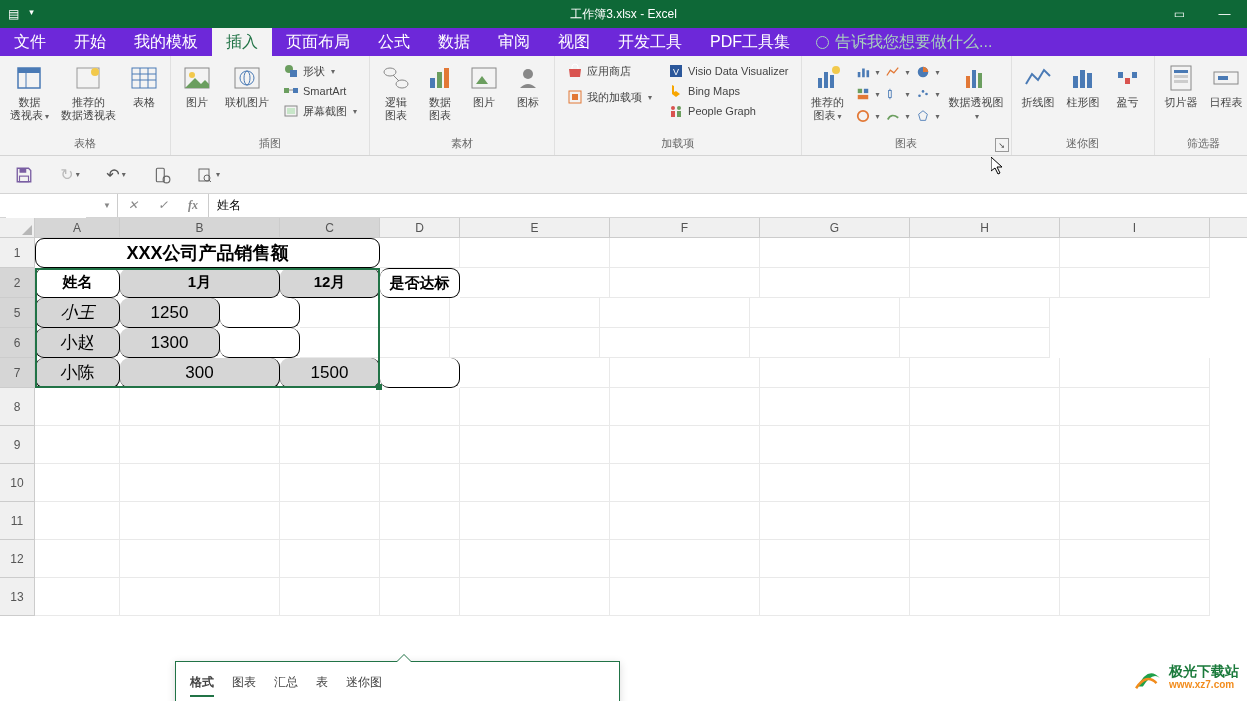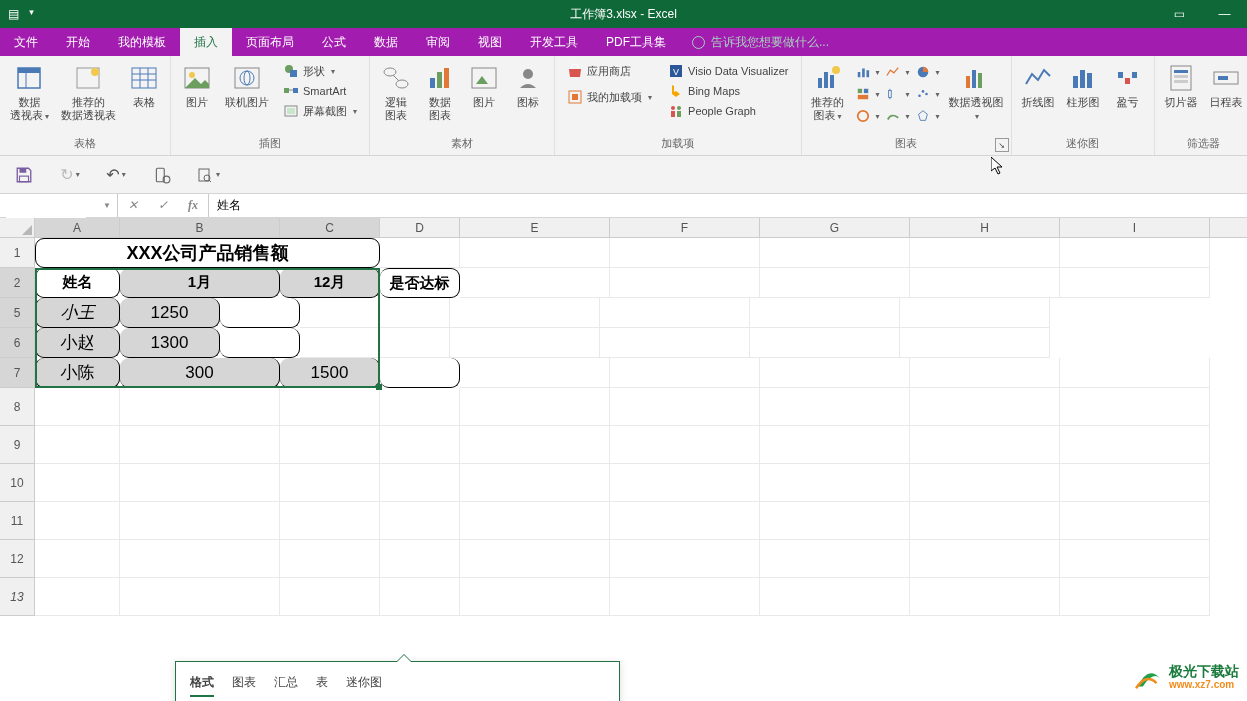--- a/index.html
+++ b/index.html
@@ -4,21 +4,21 @@
 <style>
 * { margin: 0; padding: 0; box-sizing: border-box; font-family: "Microsoft YaHei", "Segoe UI", sans-serif; }
 body { background: #fff; overflow: hidden; width: 1247px; height: 701px; position: relative; }
 
 .titlebar { height: 28px; background: #0e6837; color: #fff; display: flex; align-items: center; font-size: 12px; }
 .titlebar .left-icons { display: flex; gap: 10px; padding-left: 8px; }
 .titlebar .title { position: absolute; left: 50%; transform: translateX(-50%); font-size: 12px; }
 .titlebar .win-controls { margin-left: auto; display: flex; }
 .titlebar .win-controls span { width: 45px; text-align: center; cursor: pointer; }
 
-.menubar { height: 28px; background: #a21caf; display: flex; align-items: stretch; color: #fff; font-size: 12px; }
+.menubar { height: 28px; background: #6d28d9; display: flex; align-items: stretch; color: #fff; font-size: 16px; }
 .menubar .tab { padding: 0 14px; display: flex; align-items: center; cursor: pointer; }
 .menubar .tab.active { background: #f3f3f3; color: #217346; }
 .menubar .hint { display: flex; align-items: center; gap: 6px; padding-left: 12px; color: #a8d0bd; }
 .bulb { width: 13px; height: 13px; border: 1px solid #a8d0bd; border-radius: 50%; position: relative; }
 
 .ribbon { height: 100px; background: #f3f3f3; border-bottom: 1px solid #d4d4d4; display: flex; font-size: 11px; color: #444; }
 .ribbon-group { border-right: 1px solid #e0e0e0; padding: 4px 6px 0; display: flex; flex-direction: column; position: relative; }
 .ribbon-group .items { flex: 1; display: flex; align-items: flex-start; gap: 4px; }
 .ribbon-group .label { text-align: center; font-size: 11px; color: #666; padding: 2px 0 4px; }
 .ribbon-btn { display: flex; flex-direction: column; align-items: center; justify-content: flex-start; padding: 2px 4px; cursor: pointer; min-width: 40px; }
@@ -637,21 +637,21 @@
         <div class="cell " style="width: 85px;"></div>
         <div class="cell " style="width: 160px;"></div>
         <div class="cell " style="width: 100px;"></div>
         <div class="cell " style="width: 80px;"></div>
         <div class="cell " style="width: 150px;"></div>
         <div class="cell " style="width: 150px;"></div>
         <div class="cell " style="width: 150px;"></div>
         <div class="cell " style="width: 150px;"></div>
         <div class="cell " style="width: 150px;"></div>
       </div>
-      <div class="row" style="height: 38px; font-style: italic;">
+      <div class="row" style="height: 38px;">
         <div class="row-h">13</div>
         <div class="cell " style="width: 85px;"></div>
         <div class="cell " style="width: 160px;"></div>
         <div class="cell " style="width: 100px;"></div>
         <div class="cell " style="width: 80px;"></div>
         <div class="cell " style="width: 150px;"></div>
         <div class="cell " style="width: 150px;"></div>
         <div class="cell " style="width: 150px;"></div>
         <div class="cell " style="width: 150px;"></div>
         <div class="cell " style="width: 150px;"></div>

